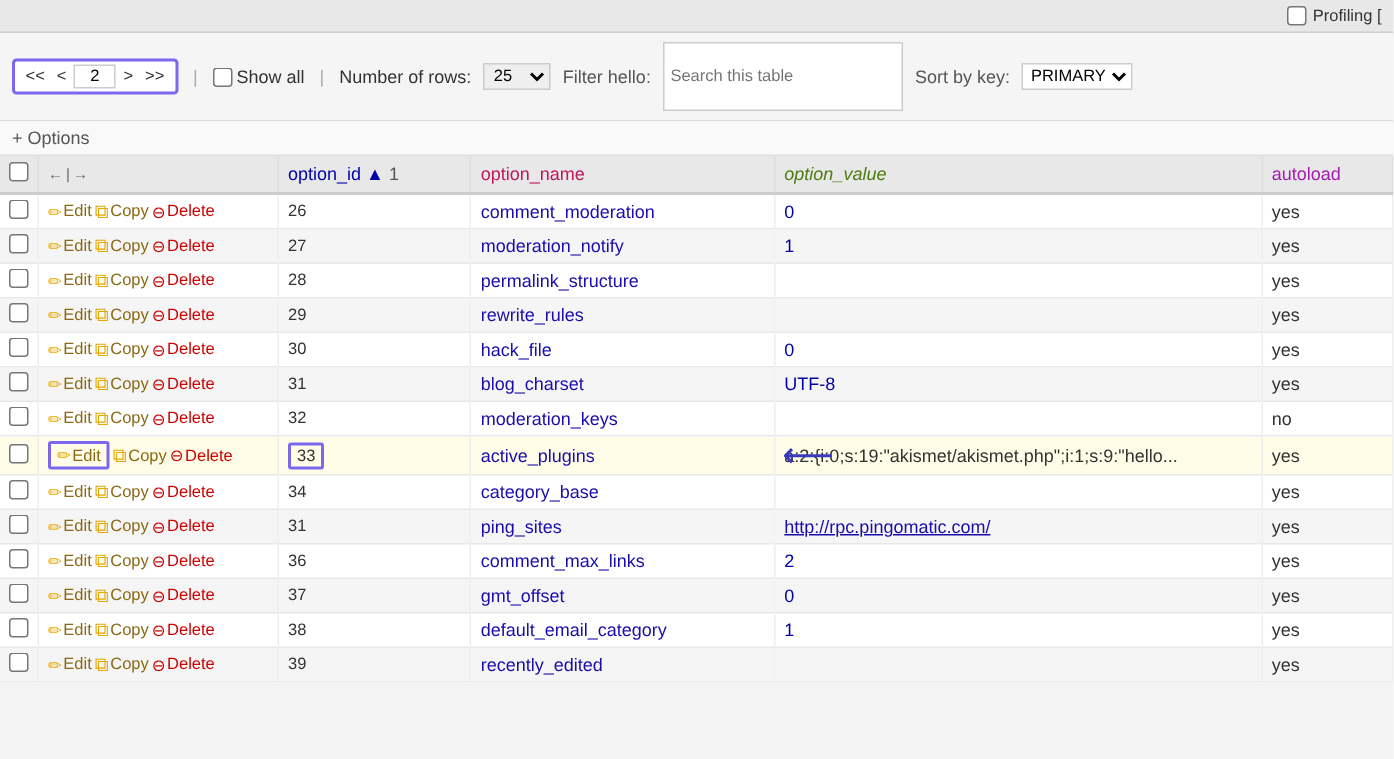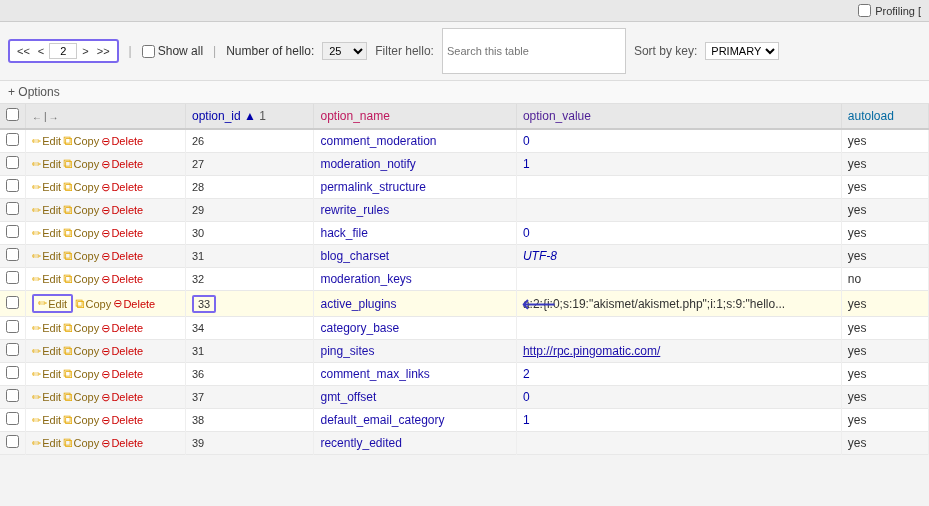--- a/index.html
+++ b/index.html
@@ -58,21 +58,21 @@
 
     .num-rows-select {
       font-size: 11px;
       padding: 1px 2px;
       border: 1px solid #ccc;
     }
 
     .filter-label { font-size: 12px; color: #555; }
 
     .filter-input {
-      width: 184px;
+      width: 160px;
       border: 1px solid #ccc;
       padding: 16px 4px;
       font-size: 11px;
     }
 
     .sort-label { font-size: 12px; color: #555; }
 
     .sort-select {
       font-size: 11px;
       border: 1px solid #ccc;
@@ -226,21 +226,21 @@
 
   <span class="toolbar-sep">|</span>
 
   <div class="show-all-cb">
     <input type="checkbox" style="">
     <label>Show all</label>
   </div>
 
   <span class="toolbar-sep">|</span>
 
-  <label>Number of hello:</label>
+  <label>Number of rows:</label>
   <select class="num-rows-select">
     <option>25</option>
     <option>50</option>
     <option>100</option>
   </select>
 
   <label class="filter-label">Filter hello:</label>
   <input type="text" class="filter-input" placeholder="Search this table" style="">
 
   <label class="sort-label">Sort by key:</label>
@@ -269,24 +269,24 @@
         </th>
         <th style="color:#00a; cursor:pointer;">
           <a style="color:#00a; text-decoration:none;">option_id</a>
           <span style="color:#00a;">▲</span>
           <span style="color:#555;">1</span>
         </th>
         <th>
           <a style="color:#be185d; text-decoration:none;">option_name</a>
         </th>
         <th>
-          <a style="color:#4c1d95; text-decoration:none;">option_value</a>
+          <a style="color:#4d7c0f; text-decoration:none;font-style:italic;">option_value</a>
         </th>
         <th>
-          <a style="color:#0369a1; text-decoration:none;">autoload</a>
+          <a style="color:#a21caf; text-decoration:none;">autoload</a>
         </th>
       </tr>
     </thead>
     <tbody id="table-body">
     <tr>
           <td><input type="checkbox" style=""></td>
           <td>
             <div class="action-cell">
               <button class="btn-edit"><span style="color:#e6a800;">✏</span> Edit</button>
               <button class="btn-copy"><span style="color:#e6a800; font-size:13px;">⧉</span> Copy</button>
@@ -358,21 +358,21 @@
           <td><input type="checkbox" style=""></td>
           <td>
             <div class="action-cell">
               <button class="btn-edit"><span style="color:#e6a800;">✏</span> Edit</button>
               <button class="btn-copy"><span style="color:#e6a800; font-size:13px;">⧉</span> Copy</button>
               <button class="btn-delete"><span style="color:#cc0000;">⊖</span> Delete</button>
             </div>
           </td>
           <td class="col-id">31</td>
           <td class="col-name">blog_charset</td>
-          <td class="col-value" style="max-width: 220px; overflow: hidden; text-overflow: ellipsis; color: rgb(0, 0, 170); font-style: italic;">UTF-8</td>
+          <td class="col-value" style="max-width: 220px; overflow: hidden; text-overflow: ellipsis; color: rgb(0, 0, 170);">UTF-8</td>
           <td class="col-autoload">yes</td>
         </tr>
         <tr>
           <td><input type="checkbox" style=""></td>
           <td>
             <div class="action-cell">
               <button class="btn-edit"><span style="color:#e6a800;">✏</span> Edit</button>
               <button class="btn-copy"><span style="color:#e6a800; font-size:13px;">⧉</span> Copy</button>
               <button class="btn-delete"><span style="color:#cc0000;">⊖</span> Delete</button>
             </div>

